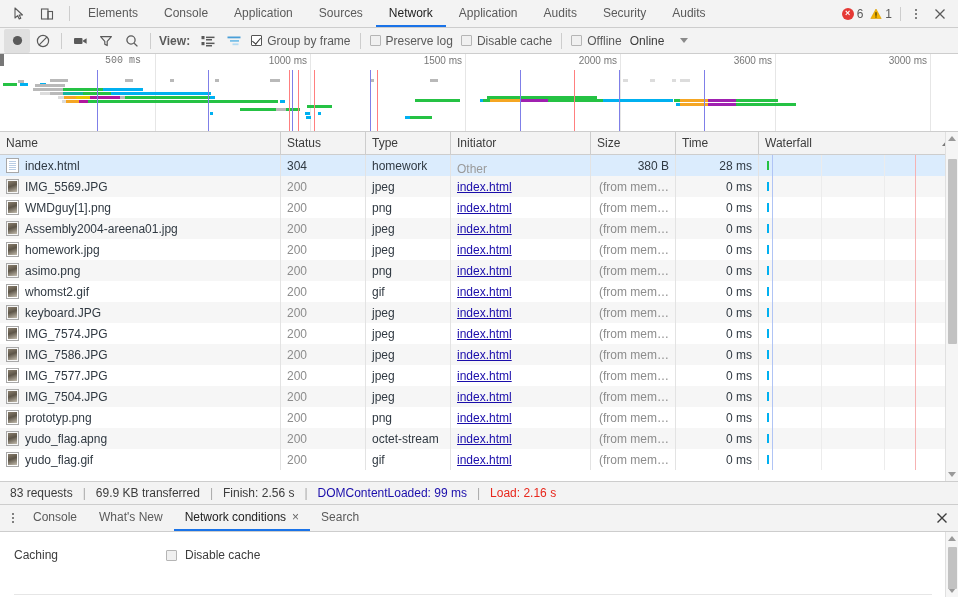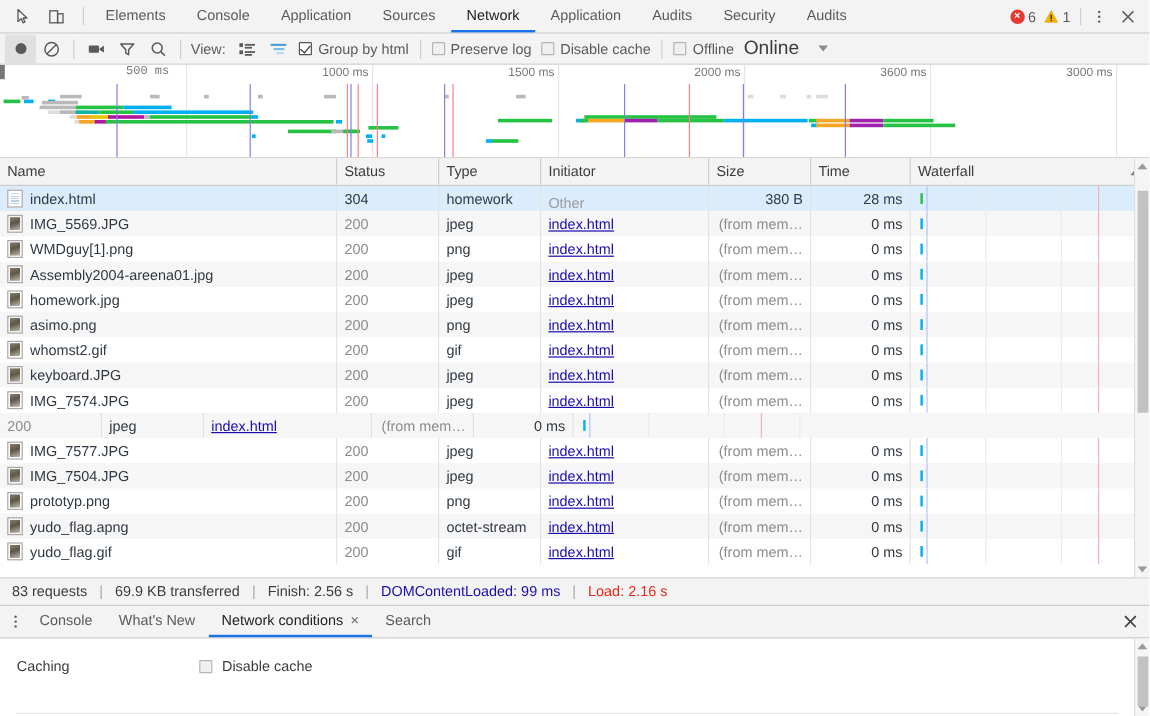--- a/index.html
+++ b/index.html
@@ -58,34 +58,34 @@
   .nettoolbar {
     height: 26px; min-height: 26px;
     background: #f3f3f3;
     border-bottom: 1px solid #cdcdcd;
     display: flex; align-items: center;
     padding: 0 4px;
   }
   .nt-btn { width: 26px; height: 24px; display: flex; align-items: center; justify-content: center; cursor: pointer; border-radius: 2px; }
   .nt-btn.active { background: #e0e0e0; }
   .nt-sep { width: 1px; height: 16px; background: #cdcdcd; margin: 0 5px; }
-  .nt-label { font-size: 12px; color: #5a5a5a; padding: 0 5px 0 3px; }
+  .nt-label { font-size: 12px; color: #5a5a5a; padding: 0 5px 0 3px; font-weight: bold; }
   .nt-check { display: flex; align-items: center; gap: 5px; cursor: pointer; padding: 0 4px; font-size: 12px; color: #5a5a5a; }
   .cb {
     width: 11px; height: 11px; border: 1px solid #9a9a9a; background: #fff;
     border-radius: 1px; display: inline-block; position: relative; flex: none;
   }
   .cb.checked { border-color: #555; }
   .cb.checked::after {
     content: ""; position: absolute; left: 2px; top: 0px;
     width: 4px; height: 7px; border: solid #333; border-width: 0 1.6px 1.6px 0;
     transform: rotate(40deg);
   }
   .cb.dim { border-color: #b5b5b5; background: #f0f0f0; }
-  .nt-select { display: flex; align-items: center; gap: 16px; font-size: 16px; color: #3c3c3c; cursor: pointer; padding-left: 4px;}
+  .nt-select { display: flex; align-items: center; gap: 16px; font-size: 12px; color: #3c3c3c; cursor: pointer; padding-left: 4px;}
   .caret-dn { width: 0; height: 0; border-left: 4px solid transparent; border-right: 4px solid transparent; border-top: 5px solid #8a8a8a; }
 
   
   .overview {
     height: 78px; min-height: 78px;
     background: #fff;
     border-bottom: 1px solid #cdcdcd;
     position: relative; overflow: hidden;
   }
   .ov-ruler { position: absolute; left: 0; right: 0; top: 0; height: 16px; }
@@ -311,21 +311,21 @@
     </div>
     <div class="nt-btn">
       <svg width="15" height="12" viewBox="0 0 15 12">
           <rect x="0.5" y="1.5" width="13" height="1.8" fill="#4a9fd8"></rect>
           <rect x="3" y="5" width="9" height="1.8" fill="#79c0e8"></rect>
           <rect x="5.5" y="8.4" width="6" height="1.8" fill="#b3dbf2"></rect>
         </svg>
     </div>
     <div class="nt-check">
       <span class="cb checked"></span>
-      <span>Group by html</span>
+      <span>Group by frame</span>
     </div>
     <div class="nt-sep"></div>
     <div class="nt-check">
       <span class="cb dim"></span>
       <span>Preserve log</span>
     </div>
     <div class="nt-check">
       <span class="cb dim"></span>
       <span>Disable cache</span>
     </div>
@@ -643,20 +643,24 @@
           <div class="td wf">
             <div class="wf-grid" style="left: 62px;"></div>
             <div class="wf-grid" style="left: 125px;"></div>
             <div class="wf-grid" style="left: 188px;"></div>
             <div class="wf-dcl" style="left: 13px;"></div>
             <div class="wf-load" style="left: 156px;"></div>
             <div class="wf-bar" style="left: 8px; background: rgb(0, 176, 240);"></div>
           </div>
         </div>
         <div class="trow odd">
+          <div class="td name" style="flex: 0 0 281px;">
+            <span class="ficon" style="background: linear-gradient(160deg, rgb(138, 127, 110) 0%, rgb(93, 85, 72) 45%, rgb(195, 188, 174) 100%) content-box; padding: 1px;"></span>
+            <span>IMG_7586.JPG</span>
+          </div>
           <div class="td status" style="flex: 0 0 85px;">200</div>
           <div class="td" style="flex: 0 0 85px;">jpeg</div>
           <div class="td" style="flex: 0 0 140px;">
             <span class="link">index.html</span>
           </div>
           <div class="td num dim" style="flex: 0 0 85px;">(from mem…</div>
           <div class="td num" style="flex: 0 0 83px;">0 ms</div>
           <div class="td wf">
             <div class="wf-grid" style="left: 62px;"></div>
             <div class="wf-grid" style="left: 125px;"></div>

